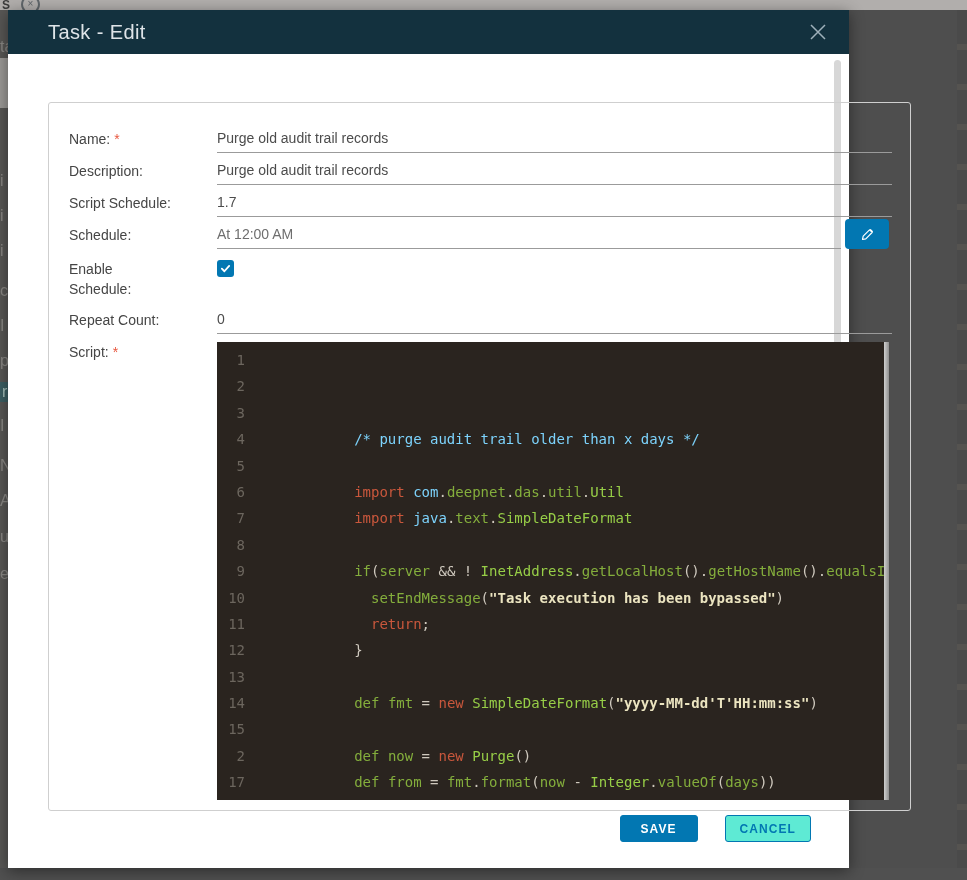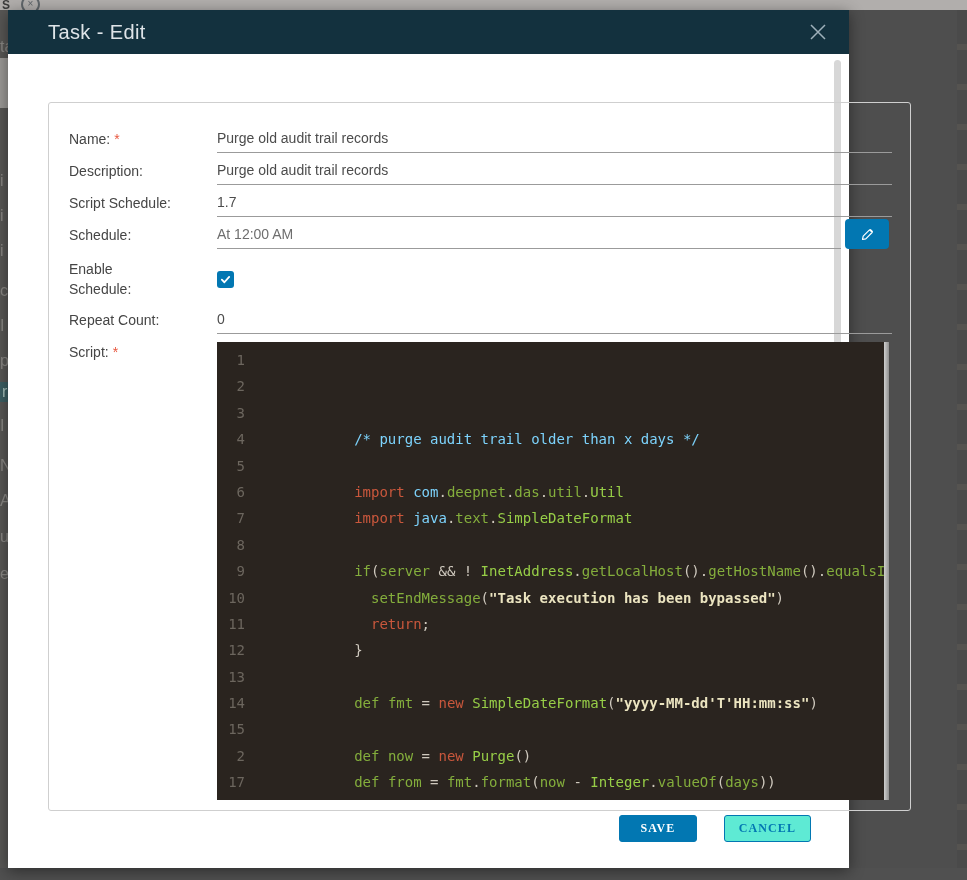--- a/index.html
+++ b/index.html
@@ -31,40 +31,40 @@
   .row .lbl{flex:0 0 148px;font-size:14px;color:#454545;line-height:20px;white-space:pre-line;}
   .req{color:#e8573f;margin-left:4px;}
   .fld{flex:1 1 auto;}
   .fld input{width:100%;box-sizing:border-box;border:none;border-bottom:1px solid #9b9b9b;background:transparent;
     font-family:"Liberation Sans",sans-serif;font-size:14px;color:#4c4c4c;padding:0 0 6px 0;outline:none;}
   .row-schedule{margin-bottom:10px;}
   .row-schedule .fld{flex:0 0 624px;}
   .row-schedule input{color:#6e6e6e;}
   .edit-btn{position:absolute;right:3px;top:-6px;width:44px;height:30px;background:#0277b2;border:none;
     border-radius:4px;cursor:pointer;display:flex;align-items:center;justify-content:center;}
-  .row-enable{height:40px;margin-bottom:11px;align-items:center;}
+  .row-enable{height:40px;margin-bottom:11px;}
   .checkbox{width:17px;height:17px;background:#0277b2;border-radius:3px;display:flex;align-items:center;
     justify-content:center;cursor:pointer;margin-top:1px;}
   
   .editor{position:relative;width:672px;height:458px;background:#2a241f;overflow:hidden;
     font-family:"DejaVu Sans Mono",monospace;font-size:14px;padding-top:5px;box-sizing:border-box;cursor:text;}
   .ed-scroll{position:absolute;right:0;top:0;bottom:0;width:5px;background:linear-gradient(to right,#cfcfcf,#8f8f8f);}
   .cl{display:flex;height:26.4px;line-height:26.4px;white-space:pre;}
   .ln{flex:0 0 28px;text-align:right;color:#6c665e;margin-right:8px;user-select:none;}
   .ct{overflow:hidden;flex:1 1 auto;}
   .tk.cm{color:#7dd3fc;}
   .tk.kw{color:#c9573c;}
   .tk.pk{color:#7dd3fc;}
   .tk.id{color:#84ae3c;}
   .tk.cl2{color:#97ce47;}
   .tk.pn{color:#cfc9be;}
   .tk.st{color:#ebe4c0;font-weight:bold;}
   
   .footer{position:absolute;bottom:26px;right:38px;display:flex;gap:27px;}
-  .btn{height:27px;min-width:78px;box-sizing:border-box;font-family:Liberation Serif, serif;
+  .btn{height:27px;min-width:78px;box-sizing:border-box;font-family:Liberation Sans, sans-serif;
     font-size:12px;font-weight:bold;letter-spacing:.09em;border-radius:3px;cursor:pointer;padding:0 14px;}
   .btn-save{background:#0277b2;color:#fff;border:1px solid #0277b2;}
   .btn-cancel{background:#5eead4;color:#0277b2;border:1px solid #0277b2;}
 </style>
 </head>
 <body>
 
 <div class="bd-top">
   <span class="s-frag">S</span>
   <span class="chip">×</span>

